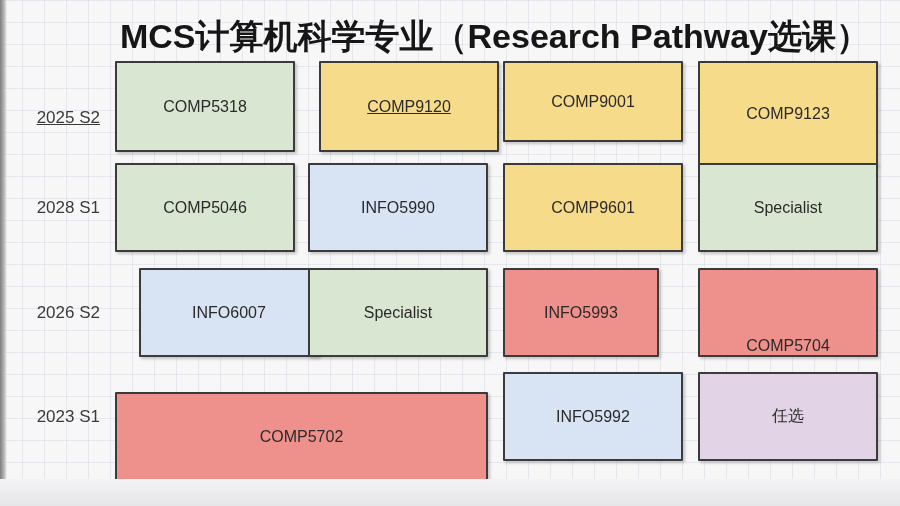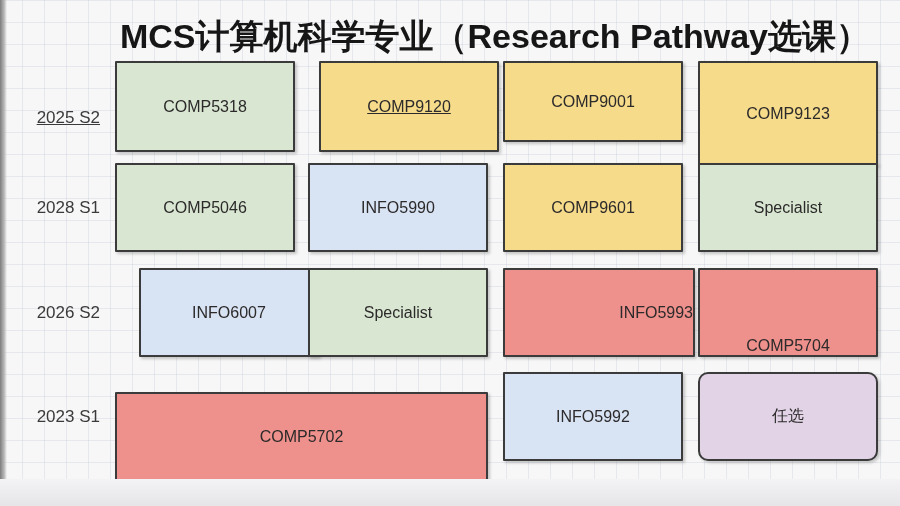--- a/index.html
+++ b/index.html
@@ -75,31 +75,31 @@
       <div class="course-box" style="left: 698px; top: 163px; width: 180px; height: 89px; background: rgb(217, 231, 210); border-color: rgb(59, 59, 59);">
         <span>Specialist</span>
       </div>
       <div class="row-label" style="top: 268px; height: 89px;">2026 S2</div>
       <div class="course-box" style="left: 115px; top: 268px; width: 180px; height: 89px; background: rgb(216, 227, 243); border-color: rgb(59, 59, 59); margin-left: 24px;">
         <span>INFO6007</span>
       </div>
       <div class="course-box" style="left: 308px; top: 268px; width: 180px; height: 89px; background: rgb(217, 231, 210); border-color: rgb(59, 59, 59);">
         <span>Specialist</span>
       </div>
-      <div class="course-box" style="left: 503px; top: 268px; width: 192px; height: 89px; background: rgb(238, 144, 139); border-color: rgb(59, 59, 59); justify-content: flex-end;">
+      <div class="course-box" style="left: 503px; top: 268px; width: 156px; height: 89px; background: rgb(238, 144, 139); border-color: rgb(59, 59, 59);">
         <span>INFO5993</span>
       </div>
       <div class="course-box" style="left: 698px; top: 268px; width: 180px; height: 89px; background: rgb(238, 144, 139); border-color: rgb(59, 59, 59); align-items: flex-end;">
         <span>COMP5704</span>
       </div>
       <div class="row-label" style="top: 372px; height: 89px;">2023 S1</div>
       <div class="course-box" style="left: 115px; top: 372px; width: 373px; height: 89px; background: rgb(238, 144, 139); border-color: rgb(59, 59, 59); margin-top: 20px;">
         <span>COMP5702</span>
       </div>
       <div class="course-box" style="left: 503px; top: 372px; width: 180px; height: 89px; background: rgb(216, 227, 243); border-color: rgb(59, 59, 59);">
         <span>INFO5992</span>
       </div>
-      <div class="course-box" style="left: 698px; top: 372px; width: 180px; height: 89px; background: rgb(226, 212, 230); border-color: rgb(59, 59, 59); border-radius: 10px;">
+      <div class="course-box" style="left: 698px; top: 372px; width: 180px; height: 89px; background: rgb(226, 212, 230); border-color: rgb(59, 59, 59);">
         <span>任选</span>
       </div>
     </div>
   <div class="bottom-strip"></div>
 </div>
 
 </body></html>

